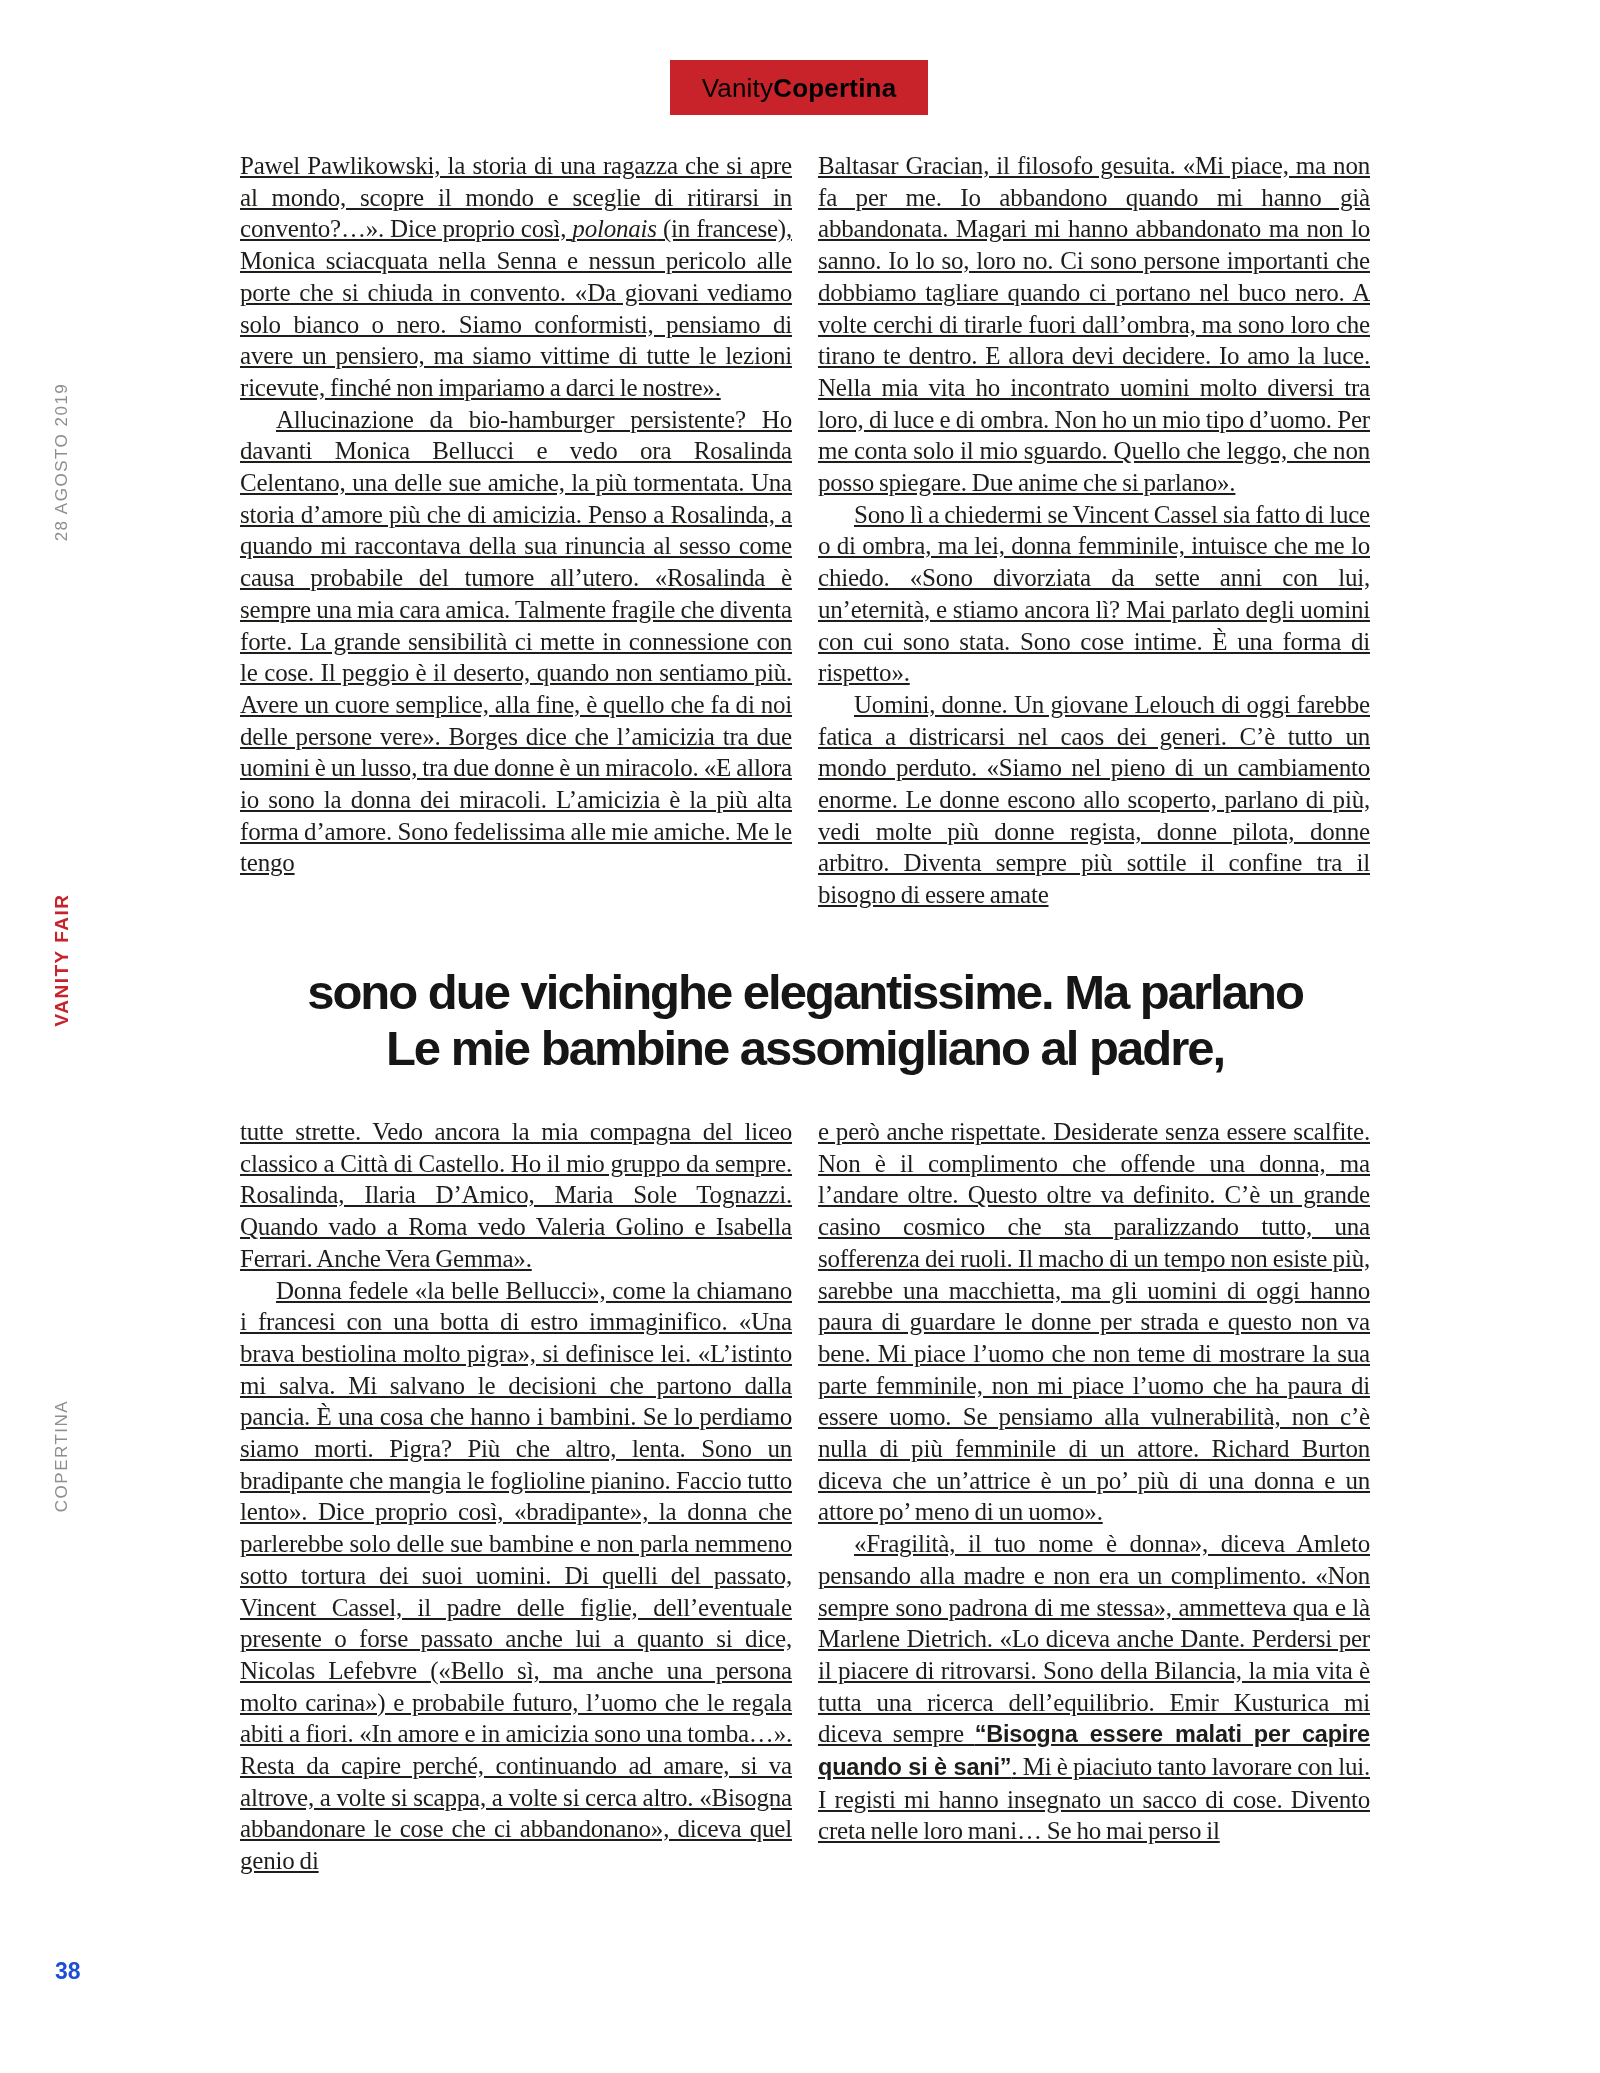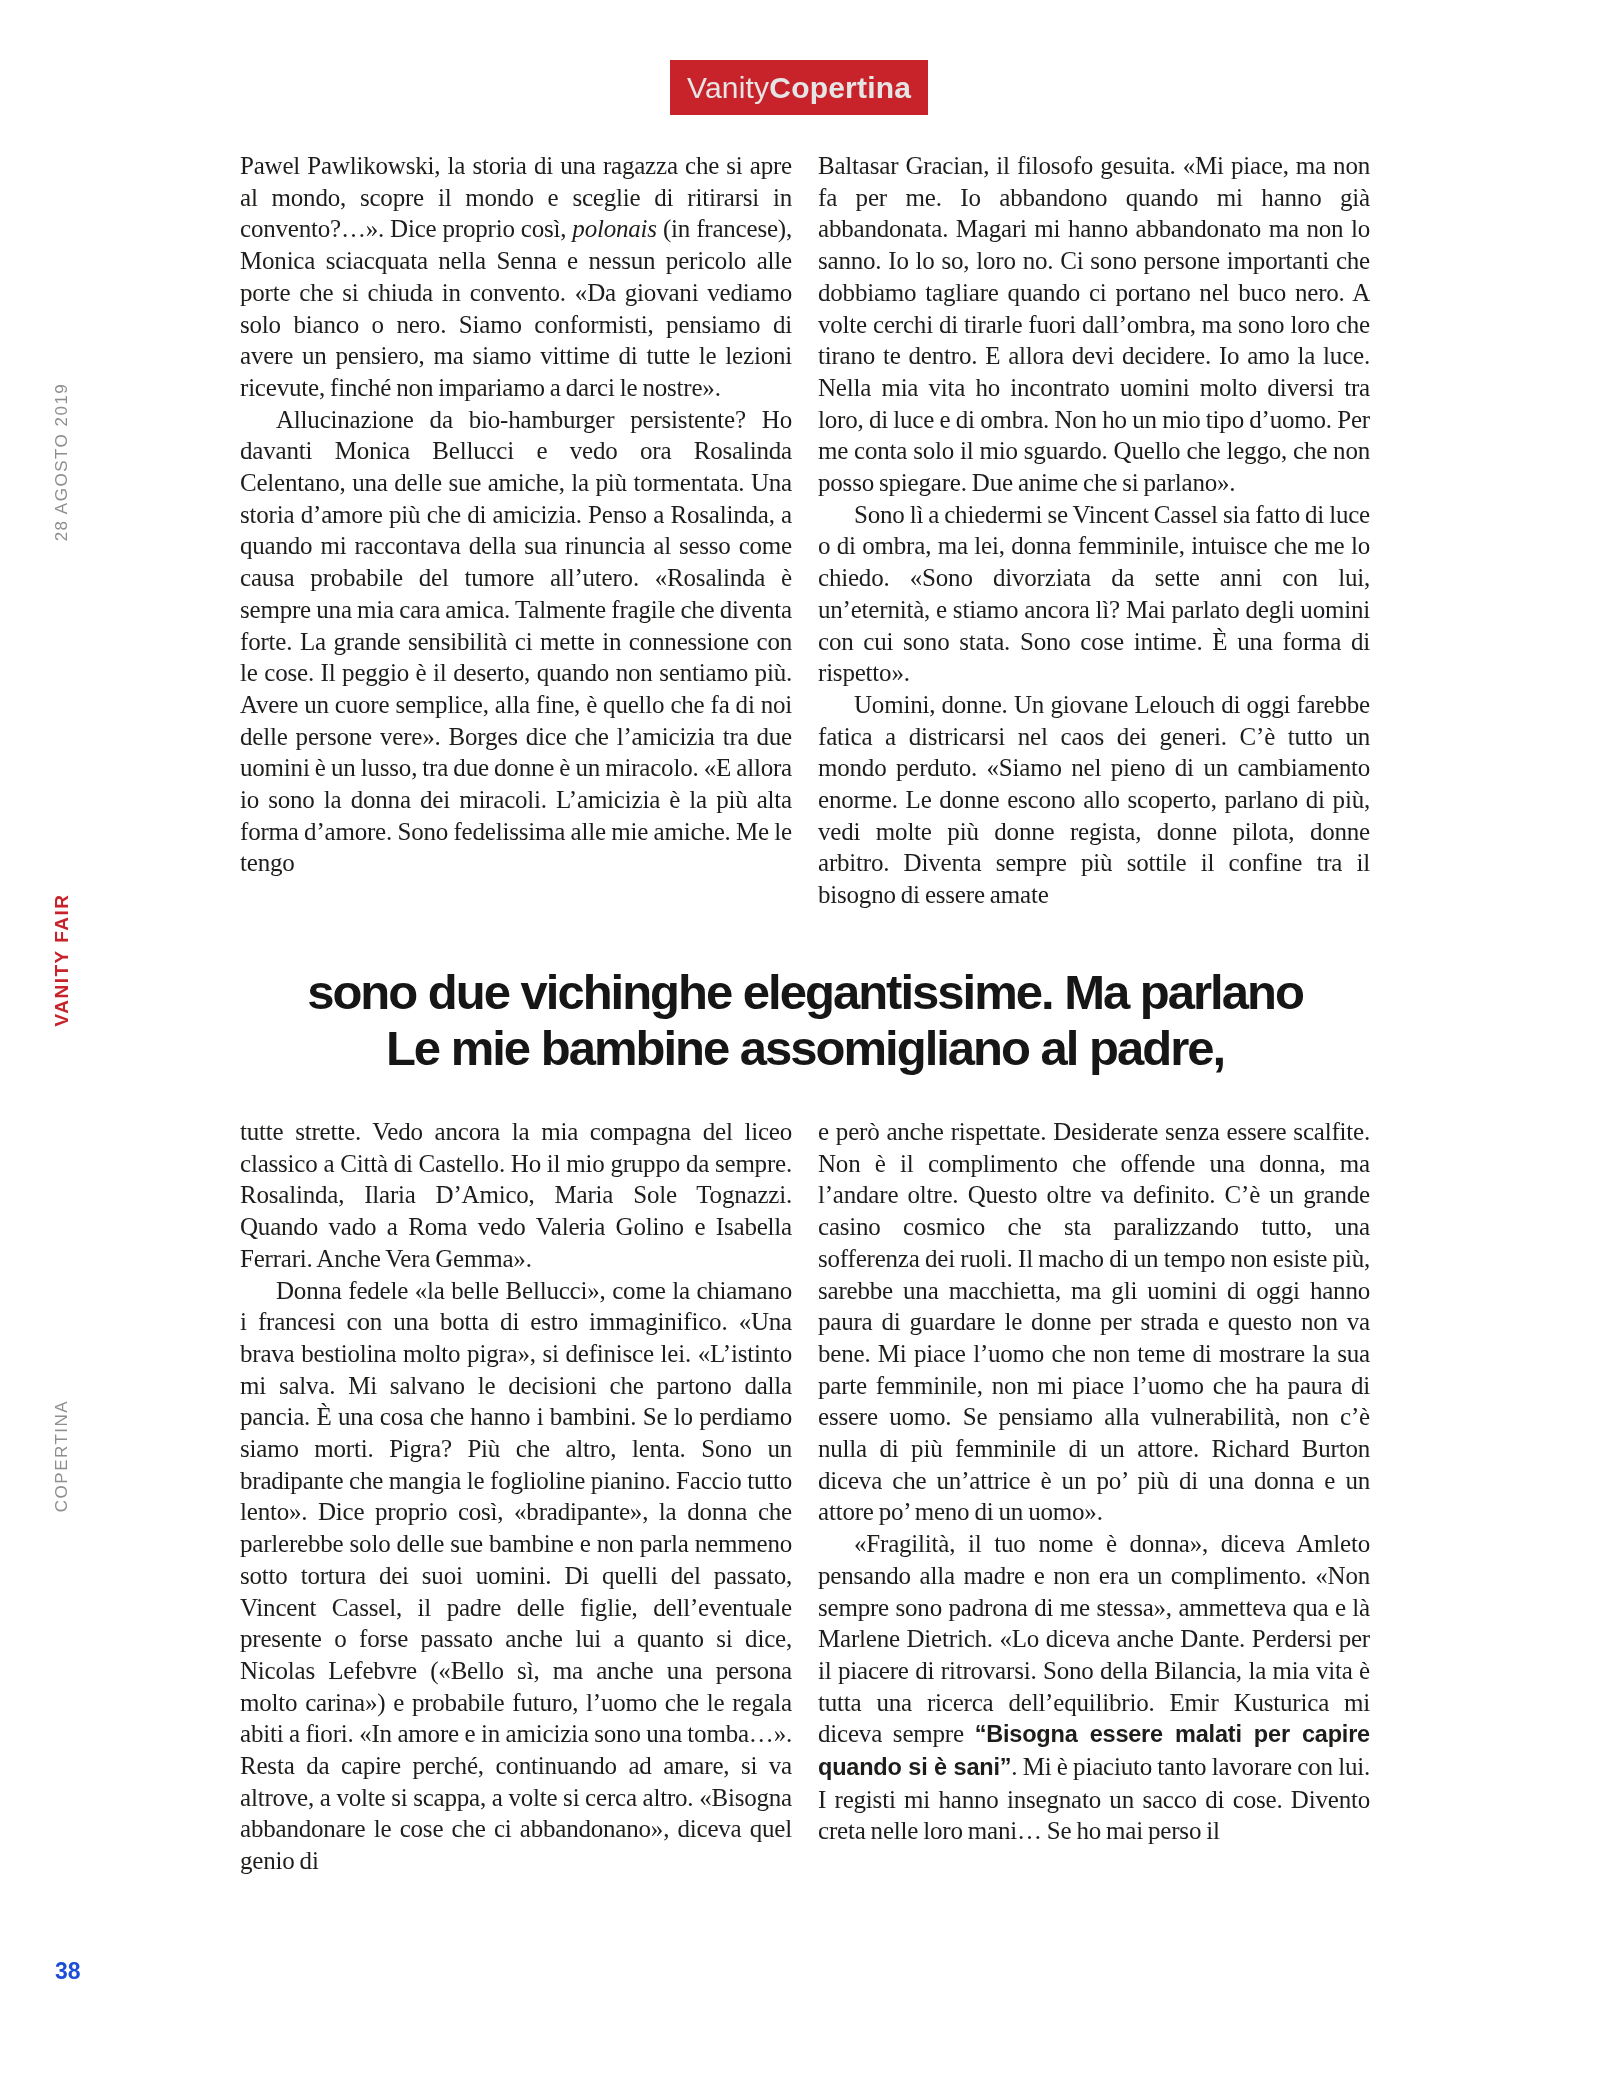--- a/index.html
+++ b/index.html
@@ -4,44 +4,44 @@
 <style>
   html,body{margin:0;padding:0;background:#e8e8e8;}
   .page{
     position:relative;width:1600px;height:2073px;background:#ffffff;
     margin:0 auto;overflow:hidden;
     font-family:"Liberation Serif", serif;color:#1d1d1b;
   }
   
   .badge{
     position:absolute;left:670px;top:60px;width:258px;height:55px;
-    background:#c8232b;color:#e5e5e5;
+    background:#c8232b;color:#000000;
     display:flex;align-items:center;justify-content:center;
-    font-family:"Liberation Sans", sans-serif;font-size:30px;line-height:1;
+    font-family:"Liberation Sans", sans-serif;font-size:26px;line-height:1;
     letter-spacing:0.2px;
   }
   .badge .brand{font-weight:400;}
   .badge .sect{font-weight:700;}
   
   .vtext{
     position:absolute;left:62px;transform:translate(-50%,-50%) rotate(-90deg);
     white-space:nowrap;font-family:"Liberation Sans", sans-serif;
   }
   .v-date{top:462px;font-size:17px;letter-spacing:1.5px;color:#8e8e8e;font-weight:400;}
   .v-mag{top:960px;font-size:19px;letter-spacing:1.5px;color:#c8232b;font-weight:700;}
   .v-sec{top:1456px;font-size:17px;letter-spacing:1.5px;color:#8e8e8e;font-weight:400;}
   
   .pagenum{
     position:absolute;left:55px;top:1958px;
     font-family:"Liberation Sans", sans-serif;font-weight:700;font-size:23px;color:#1d4ed8;
   }
   
   .main{position:absolute;left:240px;top:150px;width:1130px;}
   .section{display:flex;gap:26px;height:794px;}
-  .col{width:552px;}
+  .col{width:552px;text-decoration:underline;}
   .para{
     margin:0;text-align:justify;
     font-size:25px;line-height:31.7px;
     letter-spacing:-0.2px;word-spacing:-1px;
   }
   .para.indent{text-indent:36px;}
   .para .i{font-style:italic;}
   .para .bs{
     font-family:"Liberation Sans", sans-serif;font-weight:700;
     font-size:23.5px;letter-spacing:-0.2px;word-spacing:0;

